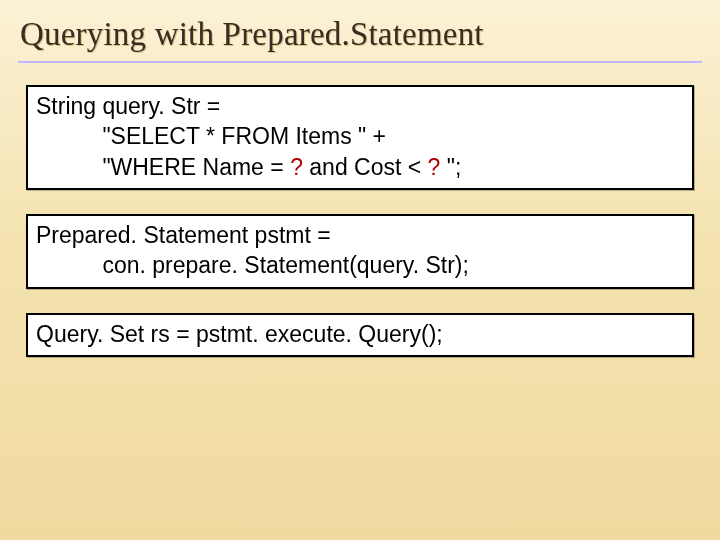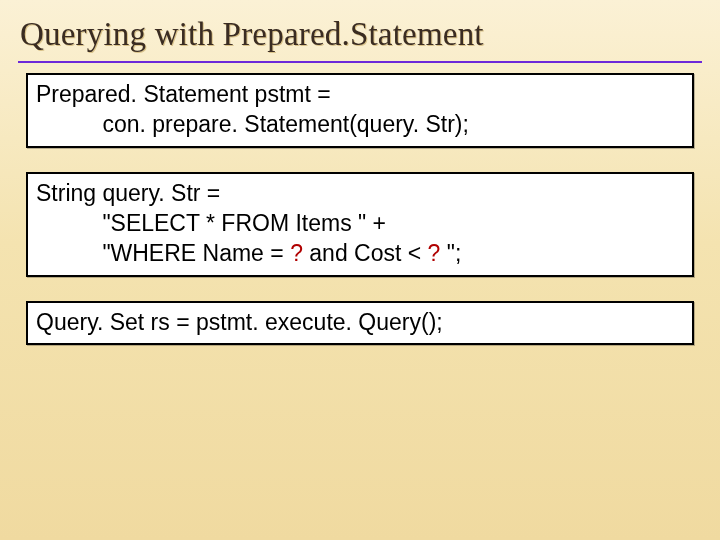--- a/index.html
+++ b/index.html
@@ -8,23 +8,23 @@
     background: linear-gradient(180deg, #fbf1d5 0%, #f4e3b0 45%, #f0daa0 100%);
     font-family: "Comic Sans MS", "Comic Sans", cursive, sans-serif;
     position: relative;
   }
   .slide {
     position: absolute;
     inset: 0;
     padding: 10px 18px 18px 18px;
   }
   .title-wrap {
-    border-bottom: 2px solid #6d28d9;
+    border-bottom: 2px solid #c4b5fd;
     padding: 6px 2px 8px 2px;
-    margin-bottom: 10px;
+    margin-bottom: 22px;
   }
   .title {
     font-family: Georgia, "Times New Roman", serif;
     font-size: 33px;
     font-weight: 400;
     color: #3a2c22;
     text-shadow: 1px 1px 0 #d9c28a;
     letter-spacing: 0.2px;
   }
   .code-block {
@@ -48,17 +48,17 @@
   .indent { display: inline-block; width: 60px; }
 </style>
 </head>
 <body>
 
 <div class="slide">
   <div class="title-wrap">
     <h1 class="title">Querying with Prepared.Statement</h1>
   </div>
   <div id="blocks">
+      <div class="code-block"><div><span>String query. Str =</span></div><div><span class="indent"></span><span> "SELECT * FROM Items " +</span></div><div><span class="indent"></span><span> "WHERE Name = </span><span class="param">?</span><span> and Cost &lt; </span><span class="param">?</span><span> ";</span></div></div>
       <div class="code-block"><div><span>Prepared. Statement pstmt =</span></div><div><span class="indent"></span><span> con. prepare. Statement(query. Str);</span></div></div>
-      <div class="code-block"><div><span>String query. Str =</span></div><div><span class="indent"></span><span> "SELECT * FROM Items " +</span></div><div><span class="indent"></span><span> "WHERE Name = </span><span class="param">?</span><span> and Cost &lt; </span><span class="param">?</span><span> ";</span></div></div>
       <div class="code-block"><div><span>Query. Set rs = pstmt. execute. Query();</span></div></div>
     </div>
 </div>
 
 </body></html>

